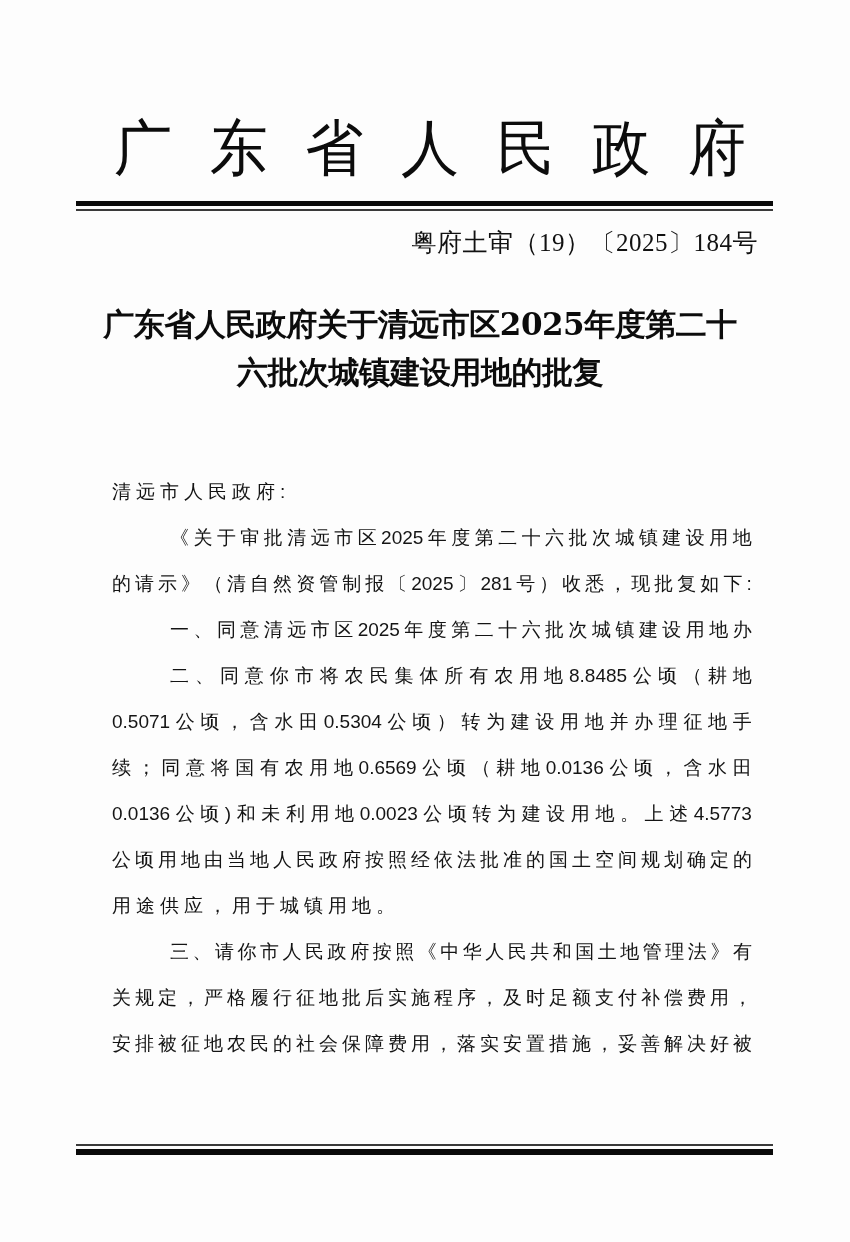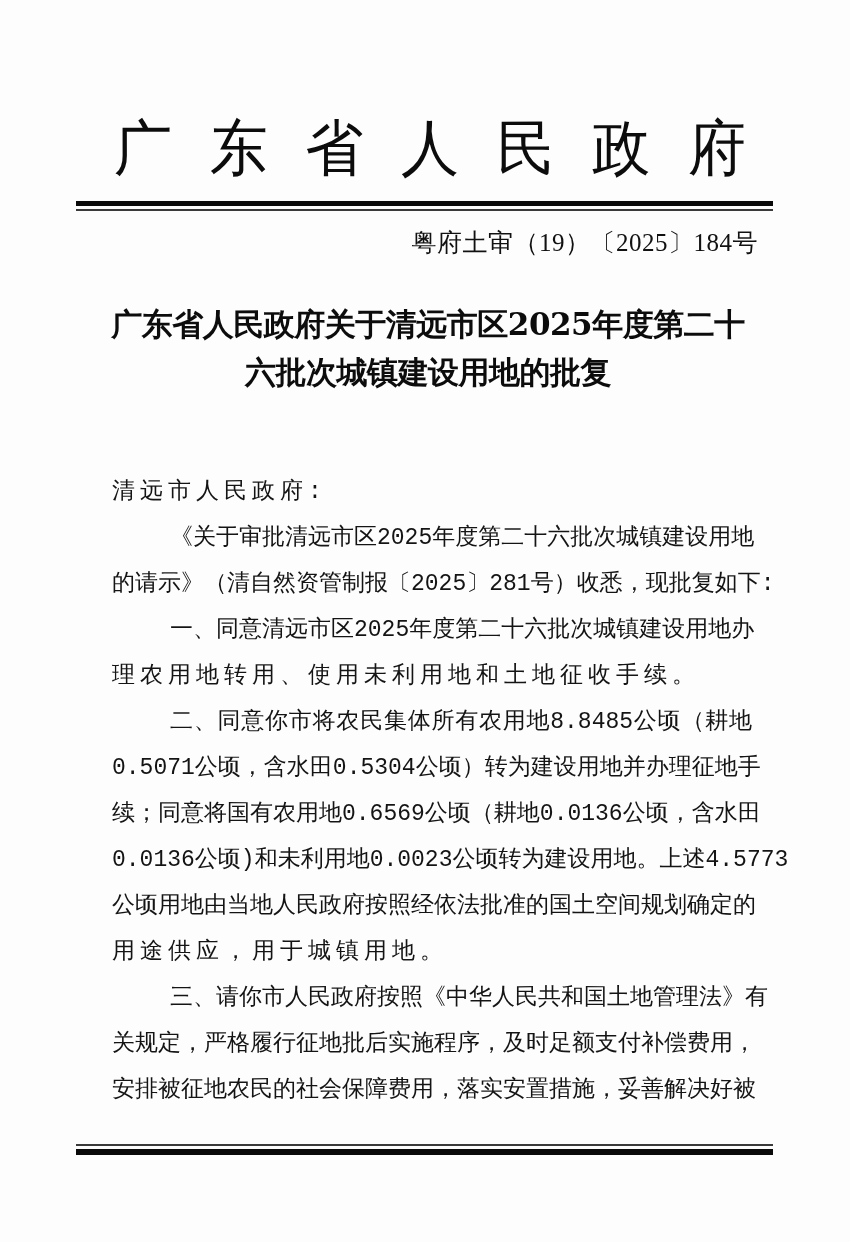--- a/index.html
+++ b/index.html
@@ -76,40 +76,40 @@
       font-family: "Liberation Serif", "DejaVu Serif", serif;
       font-size: 25px;
       line-height: 30px;
       color: #111;
       letter-spacing: 0.5px;
       white-space: nowrap;
     }
     
     .title {
       position: absolute;
-      left: 108px;
+      left: 100px;
       top: 300px;
       width: 640px;
       text-align: center;
       font-family: "DejaVu Serif", "Liberation Serif", serif;
       font-weight: bold;
       font-size: 31px;
       line-height: 48px;
       color: #0c0c0c;
       letter-spacing: -0.5px;
     }
     .title div { white-space: nowrap; }
     
     .body {
       position: absolute;
       left: 112px;
       top: 469px;
       width: 640px;
-      font-family: Liberation Mono, monospace;
-      font-size: 23px;
+      font-family: Liberation Sans, sans-serif;
+      font-size: 19px;
       line-height: 46px;
       color: #141414;
     }
     .line {
       height: 46px;
       white-space: nowrap;
       display: flex;
       justify-content: space-between;
       letter-spacing: 0;
     }
@@ -220,23 +220,20 @@
           <span>六</span>
           <span>批</span>
           <span>次</span>
           <span>城</span>
           <span>镇</span>
           <span>建</span>
           <span>设</span>
           <span>用</span>
           <span>地</span>
           <span>办</span>
-        </div>
-        <div class="line ragged">
-          <span>理农用地转用、使用未利用地和土地征收手续。</span>
         </div>
         <div class="line indent">
           <span>二</span>
           <span>、</span>
           <span>同</span>
           <span>意</span>
           <span>你</span>
           <span>市</span>
           <span>将</span>
           <span>农</span>

